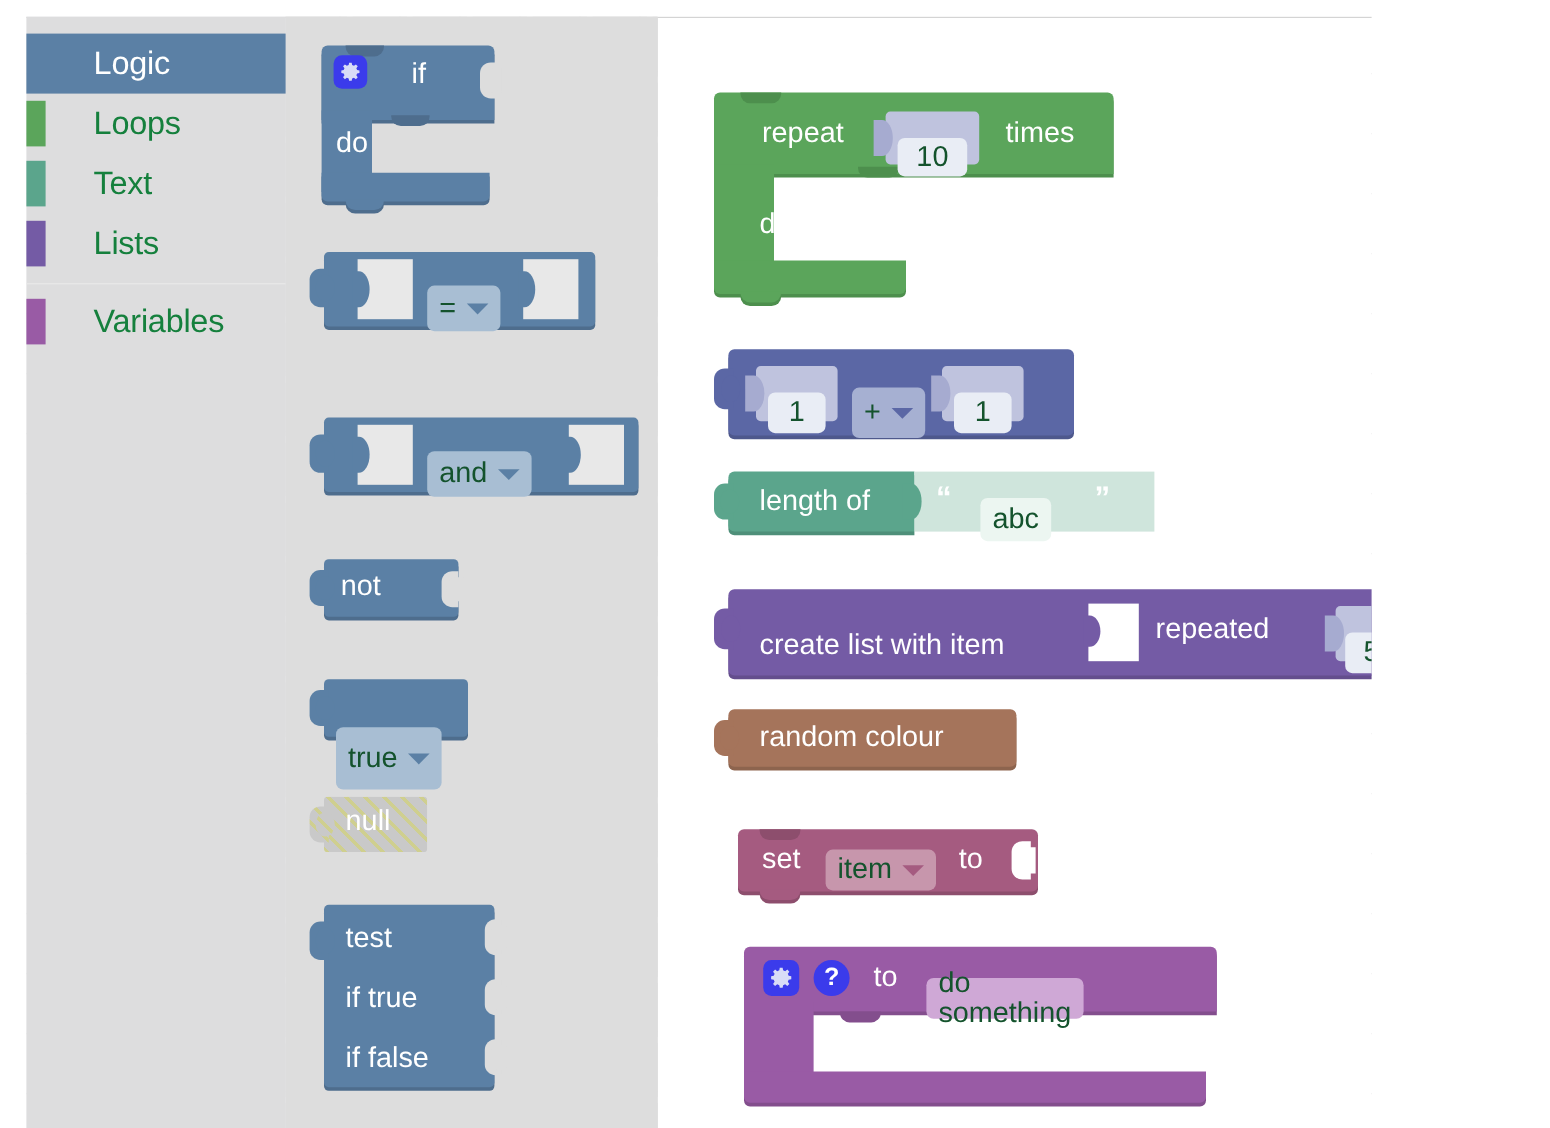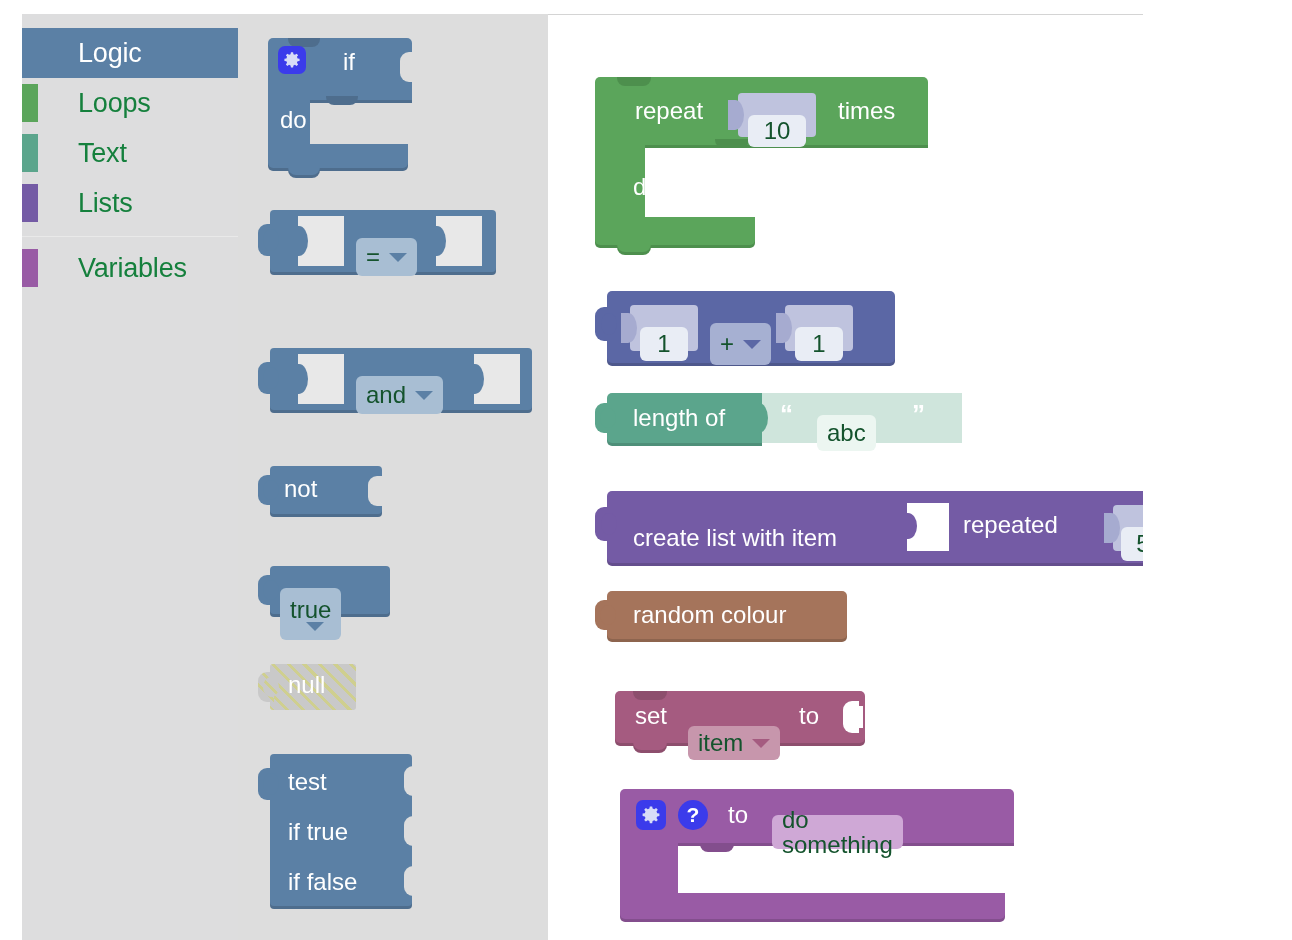--- a/index.html
+++ b/index.html
@@ -196,21 +196,21 @@
       <div style="position:absolute;left:0;top:9px;width:16px;height:30px;background:#a5745b;border-radius:9px 0 0 9px;"></div>
       <div style="position:absolute;left:5px;top:14px;width:16px;height:20px;background:#a5745b;border-radius:50%;"></div>
       <div class="lbl" style="position:absolute;left:38px;top:12px;">random colour</div>
     </div>
 
     <div class="blk" style="left:593px;top:676px;">
       <div style="position:absolute;left:0;top:0;width:250px;height:52px;background:#a55b80;border-radius:5px;box-shadow:0 3px 0 #8d4e6d;"></div>
       <div style="position:absolute;left:18px;top:0;width:34px;height:9px;background:#8d4e6d;border-radius:0 0 8px 8px;"></div>
       <div style="position:absolute;left:18px;top:50px;width:34px;height:9px;background:#a55b80;border-radius:0 0 8px 8px;box-shadow:0 3px 0 #8d4e6d;"></div>
       <div class="lbl" style="position:absolute;left:20px;top:13px;">set</div>
-      <div class="field" style="position:absolute;left:73px;top:19px;height:34px;background:#c796ac;box-sizing:border-box;justify-content:flex-end;">
+      <div class="field" style="position:absolute;left:73px;top:1px;height:34px;background:#c796ac;box-sizing:border-box;justify-content:flex-end;">
         <span>item</span>
         <span class="dd" style="border-top-color:#a55b80;"></span>
       </div>
       <div class="lbl" style="position:absolute;left:184px;top:13px;">to</div>
 
       <div style="position:absolute;left:228px;top:10px;width:16px;height:32px;background:#ffffff;border-radius:9px 0 0 9px;"></div>
       <div style="position:absolute;left:232px;top:15px;width:16px;height:22px;background:#ffffff;border-radius:50% 0 0 50%;"></div>
     </div>
 
     <div class="blk" style="left:598px;top:774px;">
@@ -293,21 +293,21 @@
       <div style="position:absolute;left:5px;top:14px;width:16px;height:20px;background:#5b80a5;border-radius:50%;"></div>
       <div class="lbl" style="position:absolute;left:26px;top:11px;">not</div>
       <div style="position:absolute;left:110px;top:10px;width:14px;height:30px;background:#dddddd;border-radius:9px 0 0 9px;"></div>
       <div style="position:absolute;left:114px;top:15px;width:14px;height:20px;background:#dddddd;border-radius:50% 0 0 50%;"></div>
     </div>
 
     <div class="blk" style="left:20px;top:552px;">
       <div style="position:absolute;left:12px;top:0;width:120px;height:48px;background:#5b80a5;border-radius:4px;box-shadow:0 3px 0 #4e6d8d;"></div>
       <div style="position:absolute;left:0;top:9px;width:16px;height:30px;background:#5b80a5;border-radius:9px 0 0 9px;"></div>
       <div style="position:absolute;left:5px;top:14px;width:16px;height:20px;background:#5b80a5;border-radius:50%;"></div>
-      <div class="field" style="position:absolute;left:22px;top:6px;height:52px;background:#a8bed3;box-sizing:border-box;flex-direction:column;">
+      <div class="field" style="position:absolute;left:22px;top:24px;height:52px;background:#a8bed3;box-sizing:border-box;">
         <span>true</span>
         <span class="dd" style="border-top-color:#5b80a5;"></span>
       </div>
     </div>
 
     <div class="blk" style="left:20px;top:650px;">
       <div style="position:absolute;left:12px;top:0;width:86px;height:46px;
                   background:repeating-linear-gradient(45deg,#cfcf8f 0 3px,#c9c9c9 3px 11px),
                              repeating-linear-gradient(-45deg,#cfcf8f 0 3px,transparent 3px 11px);
                   border-radius:3px;"></div>

